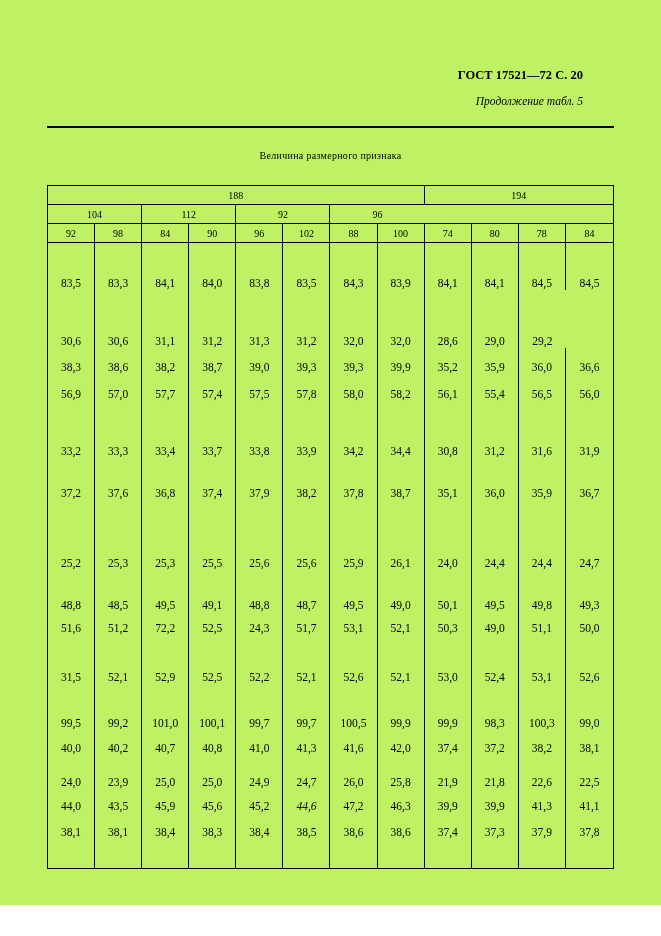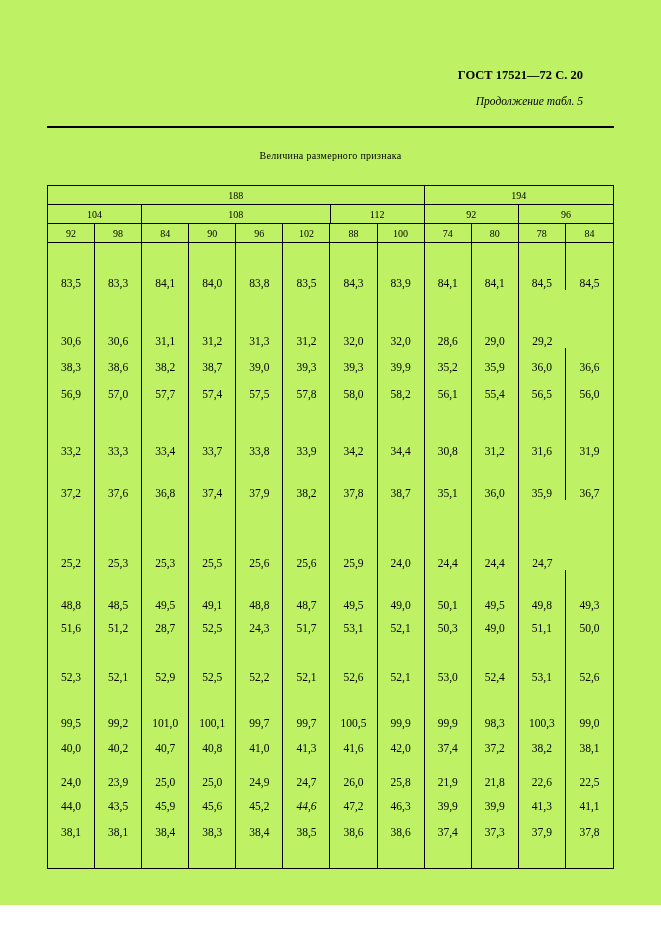--- a/index.html
+++ b/index.html
@@ -100,21 +100,20 @@
 
   <div class="table-caption">Величина размерного признака</div>
 
   <div class="data-table">
     <div class="thead-row" id="hrow1">
         <div class="cell" style="grid-column: span 8;">188</div>
         <div class="cell" style="grid-column: span 4;">194</div>
       </div>
     <div class="thead-row" id="hrow2">
         <div class="cell" style="grid-column: span 2;">104</div>
-        <div class="cell" style="grid-column: span 4;">108</div>
         <div class="cell" style="grid-column: span 2;">112</div>
         <div class="cell" style="grid-column: span 2;">92</div>
         <div class="cell" style="grid-column: span 2;">96</div>
       </div>
     <div class="thead-row" id="hrow3">
         <div class="cell">92</div>
         <div class="cell">98</div>
         <div class="cell">84</div>
         <div class="cell">90</div>
         <div class="cell">96</div>
@@ -211,20 +210,21 @@
           <div class="cell" style="padding-top: 28px;">36,7</div>
         </div>
         <div class="row">
           <div class="cell" style="padding-top: 56px;">25,2</div>
           <div class="cell" style="padding-top: 56px;">25,3</div>
           <div class="cell" style="padding-top: 56px;">25,3</div>
           <div class="cell" style="padding-top: 56px;">25,5</div>
           <div class="cell" style="padding-top: 56px;">25,6</div>
           <div class="cell" style="padding-top: 56px;">25,6</div>
           <div class="cell" style="padding-top: 56px;">25,9</div>
+          <div class="cell" style="padding-top: 56px;">26,1</div>
           <div class="cell" style="padding-top: 56px;">24,0</div>
           <div class="cell" style="padding-top: 56px;">24,4</div>
           <div class="cell" style="padding-top: 56px;">24,4</div>
           <div class="cell" style="padding-top: 56px;">24,7</div>
         </div>
         <div class="row">
           <div class="cell" style="padding-top: 28px;">48,8</div>
           <div class="cell" style="padding-top: 28px;">48,5</div>
           <div class="cell" style="padding-top: 28px;">49,5</div>
           <div class="cell" style="padding-top: 28px;">49,1</div>
@@ -233,33 +233,33 @@
           <div class="cell" style="padding-top: 28px;">49,5</div>
           <div class="cell" style="padding-top: 28px;">49,0</div>
           <div class="cell" style="padding-top: 28px;">50,1</div>
           <div class="cell" style="padding-top: 28px;">49,5</div>
           <div class="cell" style="padding-top: 28px;">49,8</div>
           <div class="cell" style="padding-top: 28px;">49,3</div>
         </div>
         <div class="row">
           <div class="cell" style="padding-top: 9px; font-family: Liberation Serif, serif;">51,6</div>
           <div class="cell" style="padding-top: 9px;">51,2</div>
-          <div class="cell" style="padding-top: 9px;">28,7</div>
+          <div class="cell" style="padding-top: 9px;">72,2</div>
           <div class="cell" style="padding-top: 9px;">52,5</div>
           <div class="cell" style="padding-top: 9px;">24,3</div>
           <div class="cell" style="padding-top: 9px;">51,7</div>
           <div class="cell" style="padding-top: 9px;">53,1</div>
           <div class="cell" style="padding-top: 9px;">52,1</div>
           <div class="cell" style="padding-top: 9px;">50,3</div>
           <div class="cell" style="padding-top: 9px;">49,0</div>
           <div class="cell" style="padding-top: 9px;">51,1</div>
           <div class="cell" style="padding-top: 9px;">50,0</div>
         </div>
         <div class="row">
-          <div class="cell" style="padding-top: 35px;">52,3</div>
+          <div class="cell" style="padding-top: 35px;">31,5</div>
           <div class="cell" style="padding-top: 35px;">52,1</div>
           <div class="cell" style="padding-top: 35px;">52,9</div>
           <div class="cell" style="padding-top: 35px;">52,5</div>
           <div class="cell" style="padding-top: 35px;">52,2</div>
           <div class="cell" style="padding-top: 35px;">52,1</div>
           <div class="cell" style="padding-top: 35px;">52,6</div>
           <div class="cell" style="padding-top: 35px;">52,1</div>
           <div class="cell" style="padding-top: 35px;">53,0</div>
           <div class="cell" style="padding-top: 35px;">52,4</div>
           <div class="cell" style="padding-top: 35px;">53,1</div>

